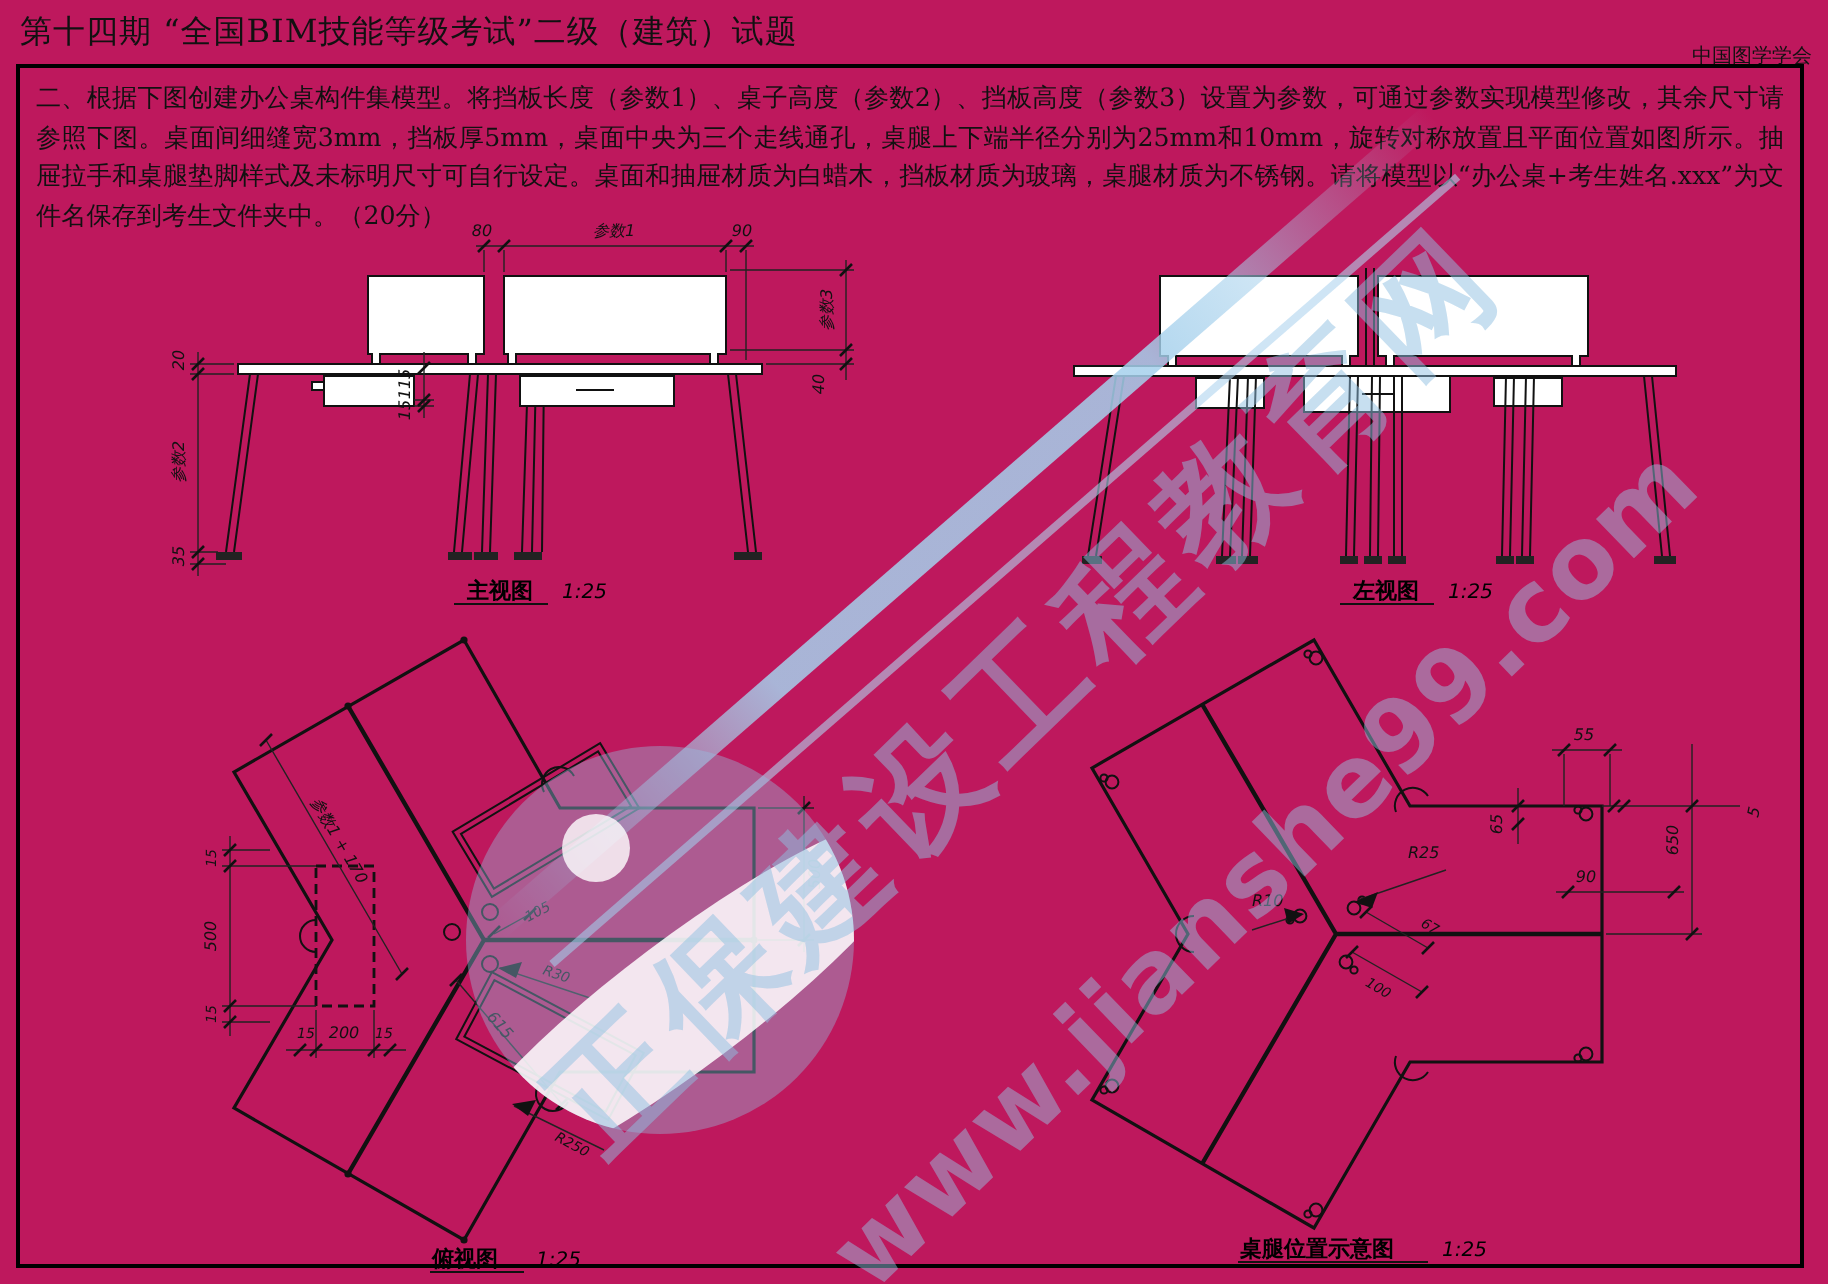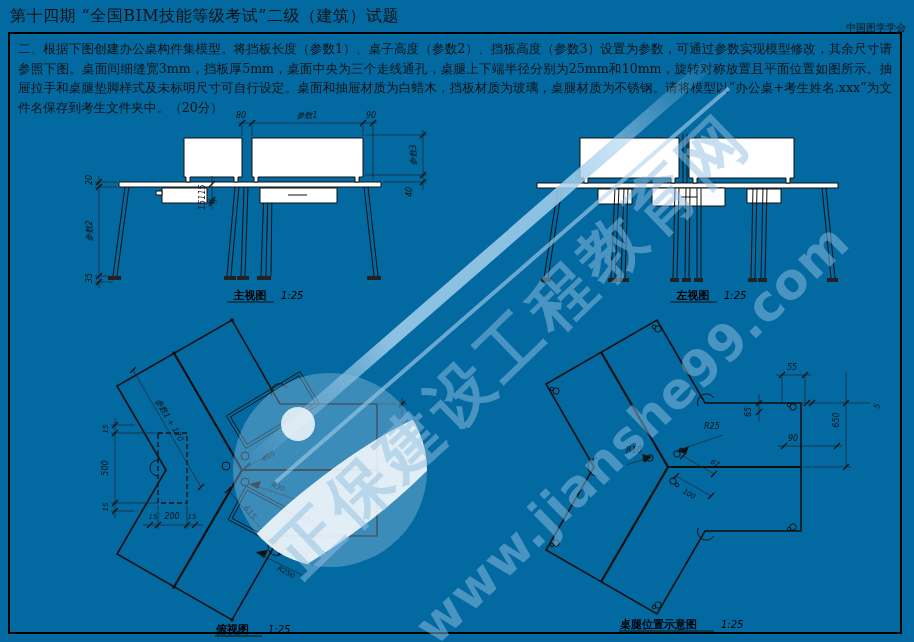--- a/index.html
+++ b/index.html
@@ -1,16 +1,16 @@
 <!DOCTYPE html>
 <html><head>
 <meta charset="utf-8">
 <style>
   html,body{margin:0;padding:0;background:#fff;}
-  .page{position:relative;width:914px;height:642px;background:#0369a1;overflow:hidden;
+  .page{position:relative;width:914px;height:642px;background:#be185d;overflow:hidden;
         font-family:"DejaVu Serif", serif;color:#111;}
   .hdr{position:absolute;left:0;top:0;width:100%;height:30px;}
   .hdr-title{position:absolute;left:10px;top:6px;font-size:16px;letter-spacing:.5px;}
   .hdr-org{position:absolute;right:8px;top:21px;font-size:10px;text-align:right;}
   .box{position:absolute;left:8px;top:32px;width:894px;height:602px;border:2px solid #000;box-sizing:border-box;}
   .instr{margin:0;padding:5px 8px 0 8px;font-size:12.6px;line-height:1.55;text-align:justify;
          font-family:"DejaVu Serif", serif;}
   svg{position:absolute;overflow:visible;}
   svg *{vector-effect:non-scaling-stroke;}
   .ln{stroke:#111;stroke-width:1;fill:none;}

